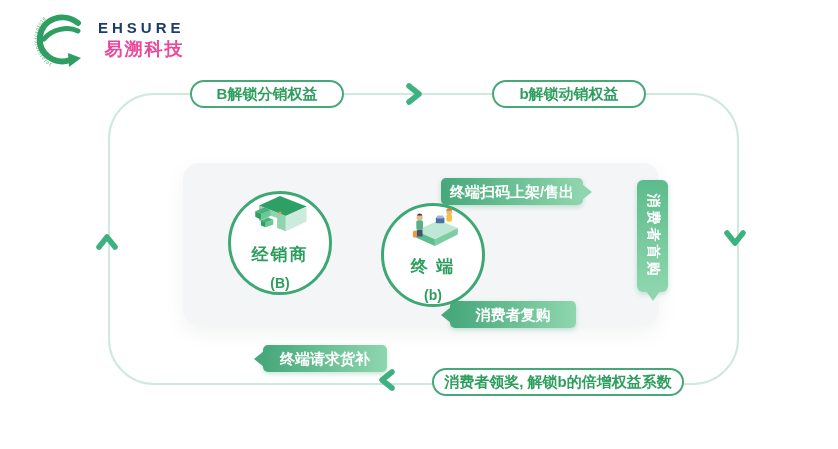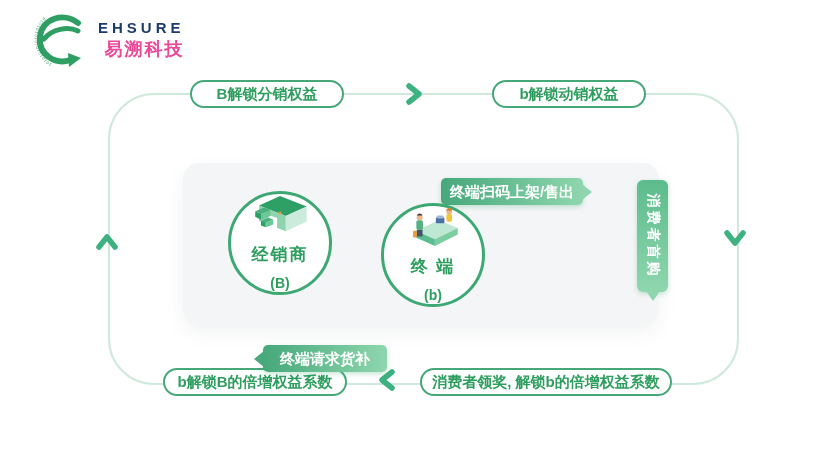--- a/index.html
+++ b/index.html
@@ -22,21 +22,21 @@
   .chev-right{left:723px;top:226px;transform:rotate(90deg);}
   .chev-bottom{left:375px;top:368px;transform:rotate(180deg);}
   .chev-left{left:95px;top:230px;transform:rotate(-90deg);}
   
   .opill{position:absolute;height:28px;background:#fff;border:2px solid #46a878;border-radius:999px;
          color:#2e9e5f;font-weight:bold;font-size:15px;display:flex;align-items:center;justify-content:center;
          white-space:nowrap;box-sizing:border-box;}
   .opill-tl{left:190px;top:80px;width:154px;}
   .opill-tr{left:492px;top:80px;width:154px;}
   .opill-bl{left:163px;top:368px;width:184px;}
-  .opill-br{left:420px;top:368px;width:252px;}
+  .opill-br{left:432px;top:368px;width:252px;}
   
   .panel{position:absolute;left:183px;top:163px;width:476px;height:162px;background:#f4f5f6;
          border-radius:16px;box-shadow:0 8px 18px rgba(120,140,130,0.10);}
   
   .tag{position:absolute;height:27px;line-height:27px;border-radius:5px;color:#fff;font-weight:bold;
        font-size:15px;text-align:center;white-space:nowrap;
        background:linear-gradient(90deg,#46a87b 0%,#8fd6ae 100%);
        box-shadow:0 2px 5px rgba(70,168,123,0.30);}
   .tag::after{content:'';position:absolute;top:50%;width:0;height:0;transform:translateY(-50%);}
   .tag-point-right::after{right:-9px;border-top:8px solid transparent;border-bottom:8px solid transparent;border-left:10px solid #8fd6ae;}
@@ -105,27 +105,27 @@
       </svg>
   </div>
   <div class="chev chev-left">
     <svg width="24" height="24" viewBox="0 0 24 24">
         <polyline points="7,4 17,12 7,20" fill="none" stroke="#3eb181" stroke-width="5.5" stroke-linecap="round" stroke-linejoin="round"></polyline>
       </svg>
   </div>
 
   <div class="opill opill-tl">B解锁分销权益</div>
   <div class="opill opill-tr">b解锁动销权益</div>
-  <div class="opill opill-bl">b解锁B的倍增权益系数</div>
   <div class="opill opill-br">消费者领奖, 解锁b的倍增权益系数</div>
 
   <div class="panel"></div>
 
   <div class="tag tag-point-right tag-tr">终端扫码上架/售出</div>
   <div class="tag tag-point-left tag-bl">终端请求货补</div>
+  <div class="tag tag-point-left tag-br">消费者复购</div>
   <div class="tag-v">
     <span>消费者首购</span>
   </div>
 
   <div class="node node-1">
     <div class="node-icon">
       <svg width="58" height="40" viewBox="0 0 60 42">
         <polygon points="30,2 58,13 36,23 8,12" fill="#2fa065"></polygon>
         <polygon points="58,13 58,29 36,39 36,23" fill="#cdebdc"></polygon>
         <polygon points="8,12 36,23 36,39 8,28" fill="#8fd4ae"></polygon>

